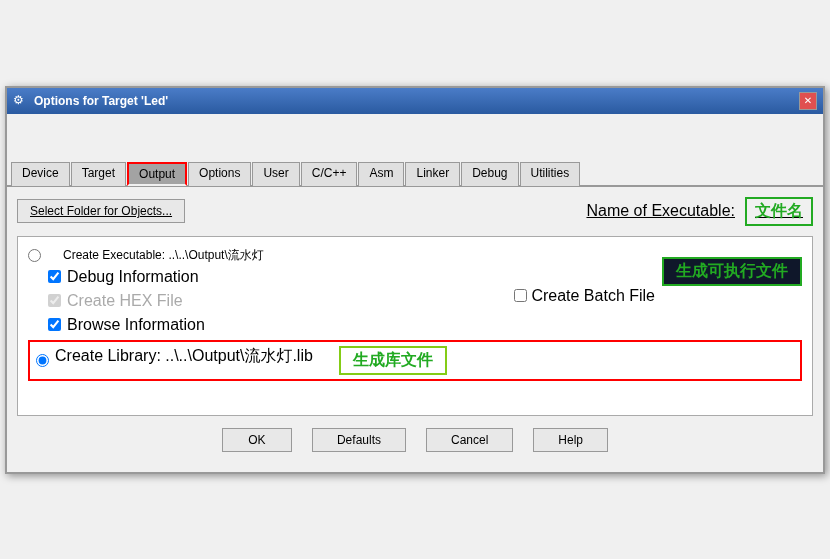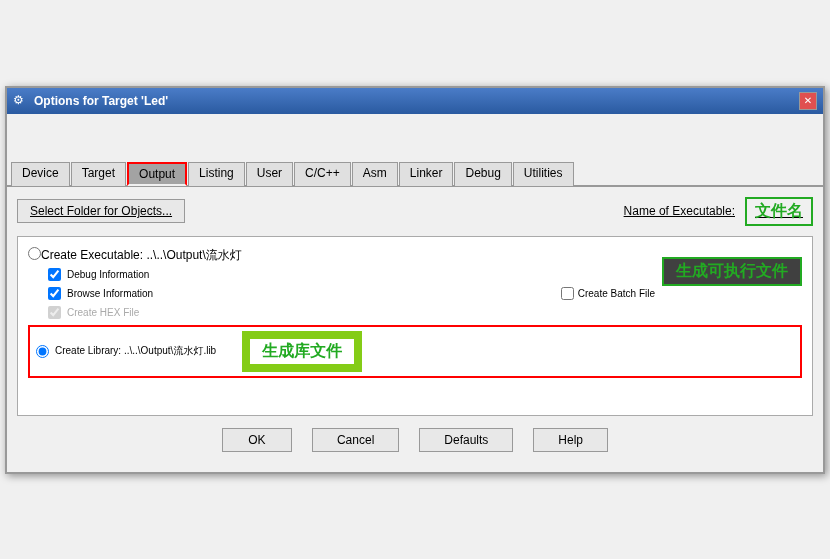--- a/index.html
+++ b/index.html
@@ -103,21 +103,21 @@
       background: #e8e8e8;
       cursor: pointer;
       font-size: 12px;
     }
     .name-row {
       display: flex;
       align-items: center;
       gap: 4px;
     }
     .name-label {
-      font-size: 12px;
+      font-size: 16px;
       white-space: nowrap;
       padding-left: 8px;
     }
     .name-input-wrap {
       border: 2px solid red;
       padding: 1px;
       display: flex;
       align-items: center;
     }
     .name-input {
@@ -149,58 +149,57 @@
       gap: 6px;
       margin-bottom: 6px;
     }
     .option-row.indent {
       margin-left: 20px;
     }
     .radio-input, .checkbox-input {
       margin: 0;
     }
     .option-label {
-      font-size: 10px;
+      font-size: 16px;
     }
     .option-label.disabled {
       color: #aaa;
     }
     .create-exec-row {
       display: flex;
-      align-items: flex-start;
-      gap: 0;
+      align-items: center;
+      gap: 22px;
       margin-bottom: 4px;
     }
     .exec-label {
       font-size: 12px;
     }
     .badge-green {
       border: 2px solid #22aa22;
-      background: #404040;
+      background: #0f172a;
       color: #22aa22;
       font-size: 16px;
       padding: 2px 12px;
       font-weight: bold;
       position: absolute;
       right: 10px;
       top: 20px;
     }
     .create-batch-row {
       position: absolute;
       right: 157px;
       top: 50px;
       display: flex;
       align-items: center;
       gap: 4px;
     }
     .library-row {
       border: 2px solid red;
       padding: 4px 6px;
       display: flex;
-      align-items: center;
       gap: 6px;
       margin-top: 6px;
       background: white;
     }
     .bottom-buttons {
       display: flex;
       justify-content: center;
       gap: 20px;
       padding: 12px 10px 10px 10px;
       align-items: center;
@@ -226,21 +225,21 @@
     </div>
     <div class="title-buttons">
       <div class="title-btn close">✕</div>
     </div>
   </div>
 
   <div class="tabs">
     <div class="tab">Device</div>
     <div class="tab">Target</div>
     <div class="tab active">Output</div>
-    <div class="tab">Listing</div>
+    <div class="tab">Options</div>
     <div class="tab">User</div>
     <div class="tab">C/C++</div>
     <div class="tab">Asm</div>
     <div class="tab">Linker</div>
     <div class="tab">Debug</div>
     <div class="tab">Utilities</div>
   </div>
 
   <div class="content">
 
@@ -260,43 +259,43 @@
       </div>
 
       <div class="badge-green">生成可执行文件</div>
 
       <div class="option-row indent">
         <input type="checkbox" class="checkbox-input" checked="" style="">
         <span class="option-label">Debug Information</span>
       </div>
 
       <div class="option-row indent">
+        <input type="checkbox" class="checkbox-input" checked="" disabled="" style="">
+        <span class="option-label disabled">Create HEX File</span>
+      </div>
+
+      <div class="option-row indent">
         <input type="checkbox" class="checkbox-input" checked="" style="">
         <span class="option-label">Browse Information</span>
-      </div>
-
-      <div class="option-row indent">
-        <input type="checkbox" class="checkbox-input" checked="" disabled="" style="">
-        <span class="option-label disabled">Create HEX File</span>
       </div>
 
       <div class="create-batch-row">
         <input type="checkbox" class="checkbox-input" style="">
         <span class="option-label">Create Batch File</span>
       </div>
 
       <div class="library-row">
         <input type="radio" name="output-type" class="radio-input" checked="" style="">
         <span class="option-label">Create Library: ..\..\Output\流水灯.lib</span>
-        <span style="border:8px solid #84cc16; color:#22aa22; font-size:16px; padding:2px 12px; margin-left:20px; font-weight:bold;">生成库文件</span>
+        <span style="border:2px solid #84cc16; color:#22aa22; font-size:16px; padding:2px 12px; margin-left:20px; font-weight:bold;">生成库文件</span>
       </div>
 
     </div>
 
     <div class="bottom-buttons">
       <button class="bottom-btn">OK</button>
+      <button class="bottom-btn">Defaults</button>
       <button class="bottom-btn">Cancel</button>
-      <button class="bottom-btn">Defaults</button>
       <button class="bottom-btn">Help</button>
     </div>
 
   </div>
 </div>
 
 </body></html>

